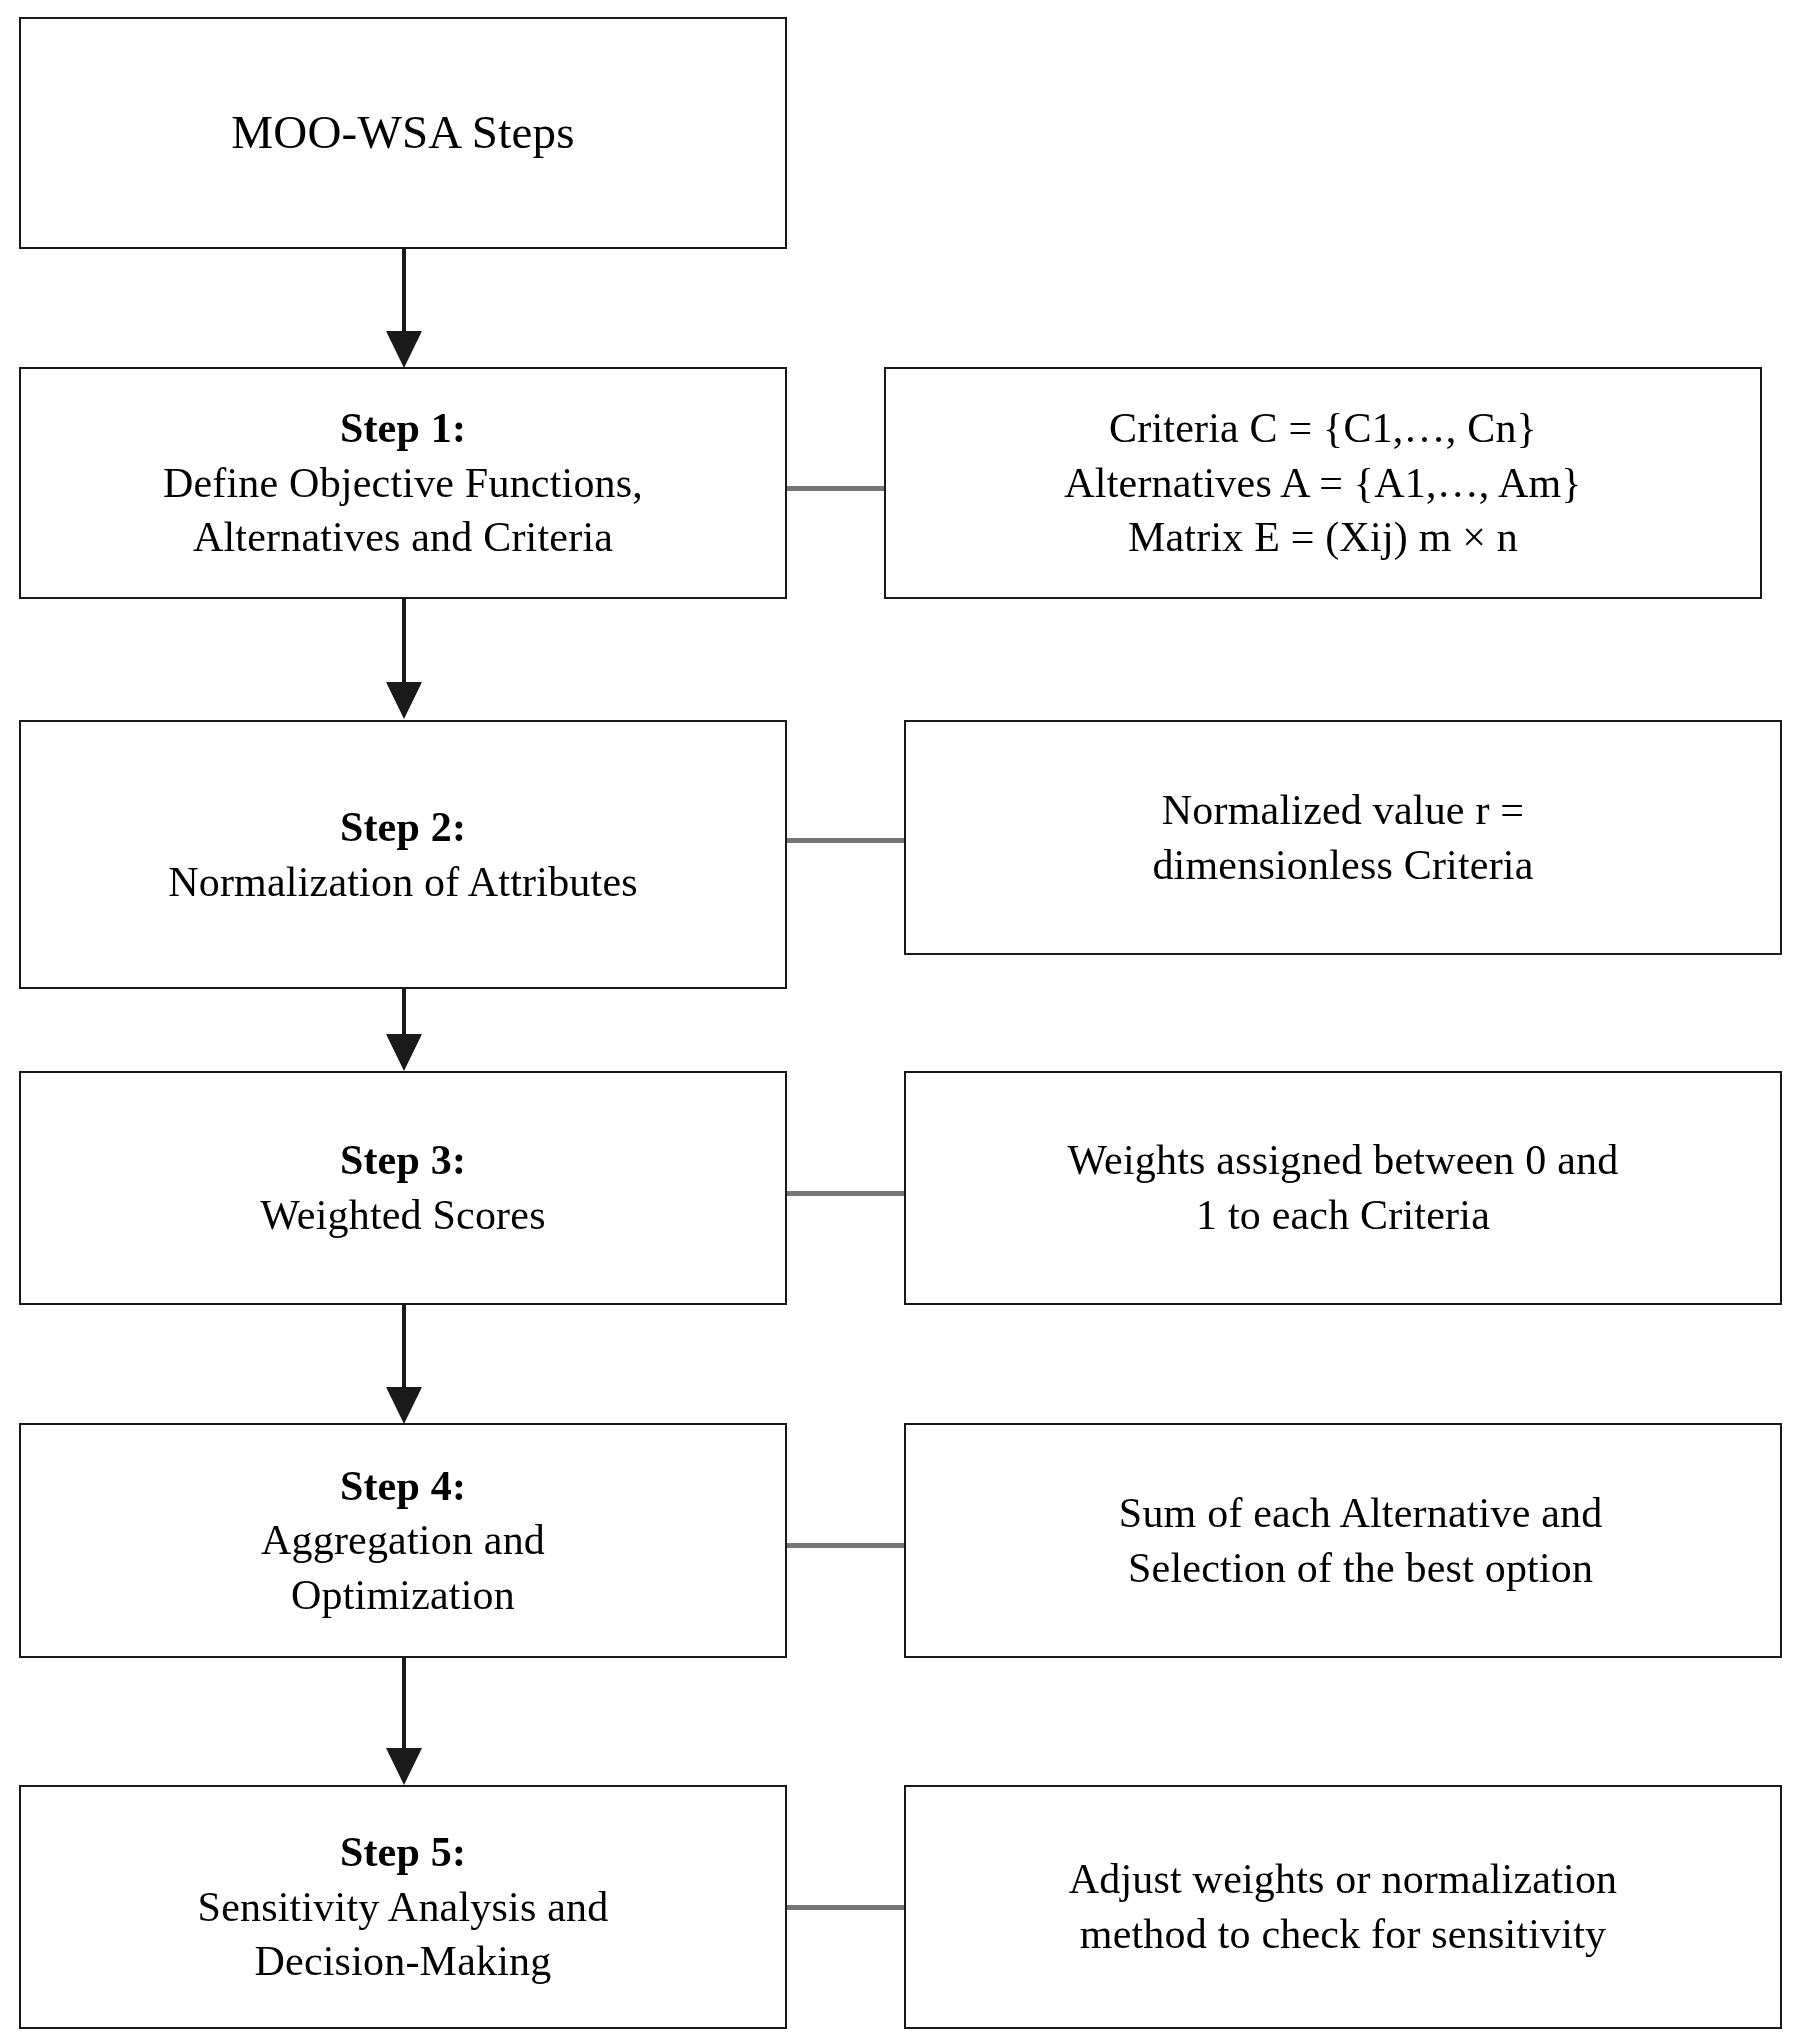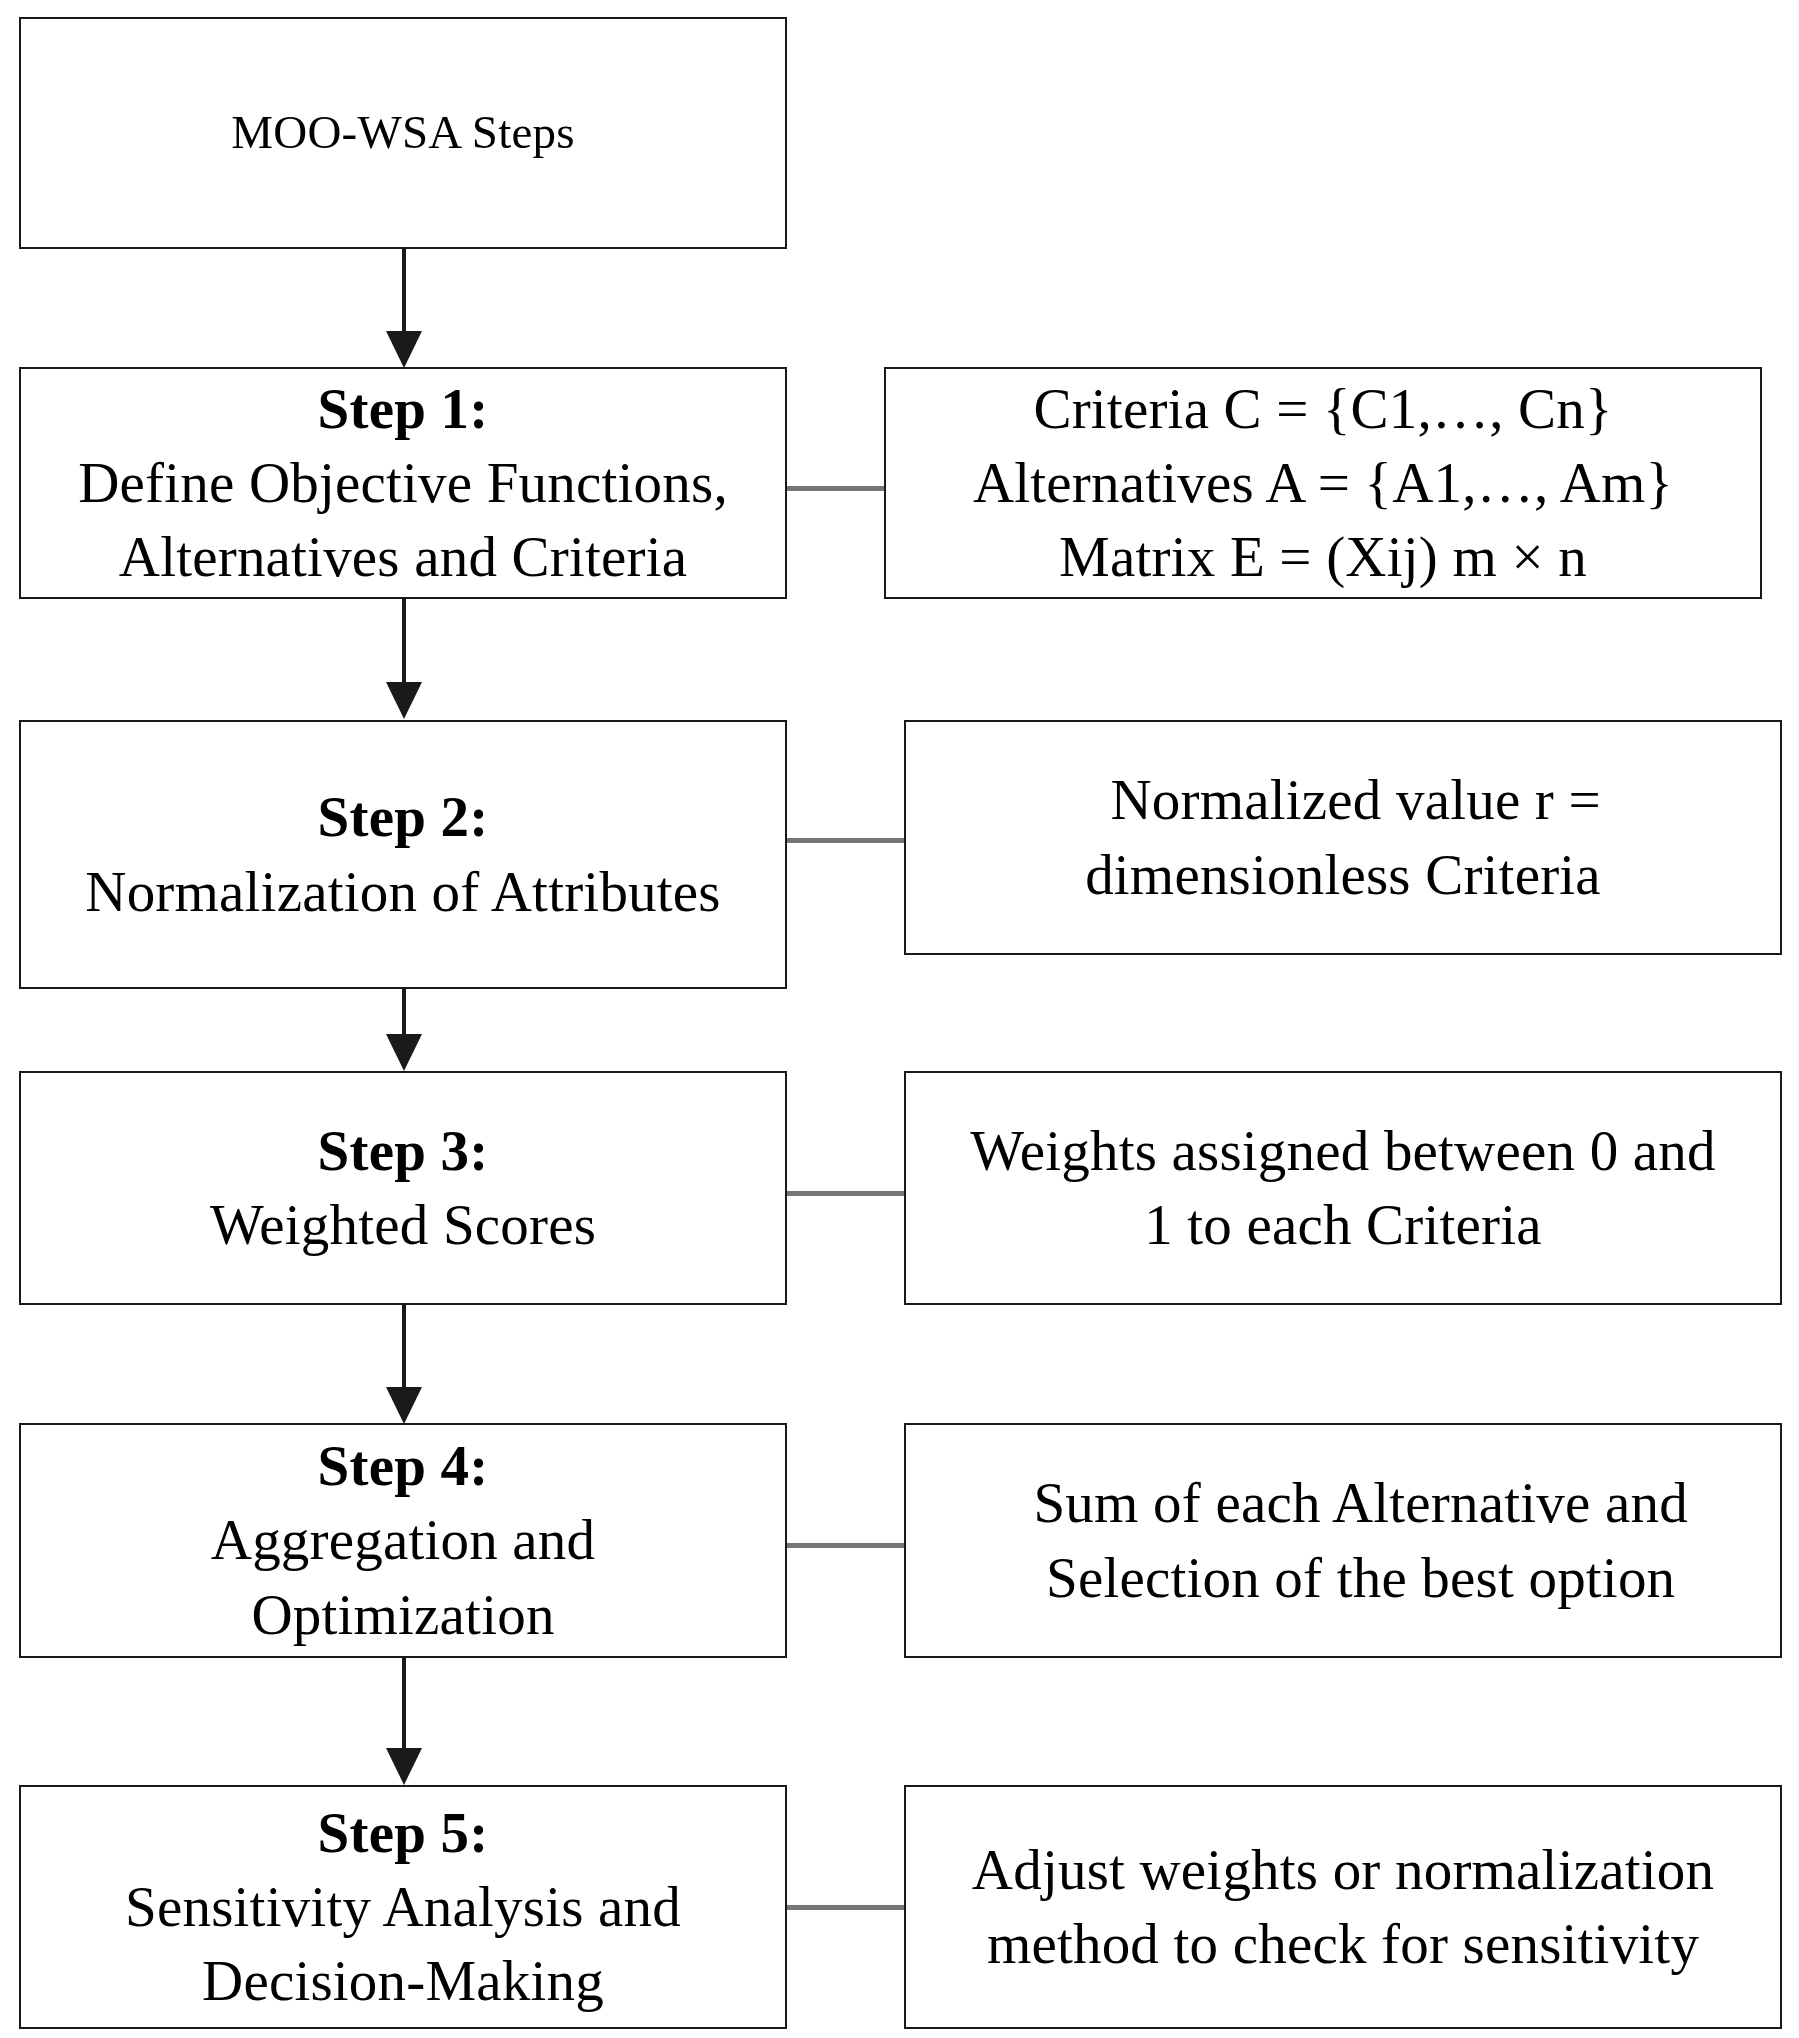--- a/index.html
+++ b/index.html
@@ -27,21 +27,21 @@
     background: #ffffff;
     display: flex;
     align-items: center;
     justify-content: center;
     text-align: center;
     padding: 5px 11.7px;
   }
   .node .txt {
     display: block;
     line-height: 1.30;
-    font-size: 57px;
+    font-size: 42px;
     letter-spacing: 0.2px;
   }
   .node .txt .ln { display: block; white-space: nowrap; }
   .steplabel {
     display: block;
     font-weight: bold;
   }
 
   
   #box-title { left: 19px;  top: 16.7px;   width: 768px;  height: 232px; text-align: center; }
@@ -49,21 +49,21 @@
 
   
   #box-step1 { left: 19px;  top: 367px;  width: 768px;  height: 232px; }
   #box-step2 { left: 19px;  top: 720px;  width: 768px;  height: 269px; }
   #box-step3 { left: 19px;  top: 1071px; width: 768px;  height: 234px; }
   #box-step4 { left: 19px;  top: 1423px; width: 768px;  height: 235px; }
   #box-step5 { left: 19px;  top: 1785px; width: 768px;  height: 244px; }
 
   
   #box-detail1 { left: 884px; top: 367px;  width: 878px; height: 232px; }
-  #box-detail2 { left: 904px; top: 720px;  width: 878px; height: 235px; text-align: right; }
+  #box-detail2 { left: 904px; top: 720px;  width: 878px; height: 235px; }
   #box-detail3 { left: 904px; top: 1071px; width: 878px; height: 234px; }
   #box-detail4 { left: 904px; top: 1423px; width: 878px; height: 235px; padding-left: 47px; }
   #box-detail5 { left: 904px; top: 1785px; width: 878px; height: 244px; }
 
   
   .arrow {
     position: absolute;
     left: 394px;
     width: 20px;
   }

